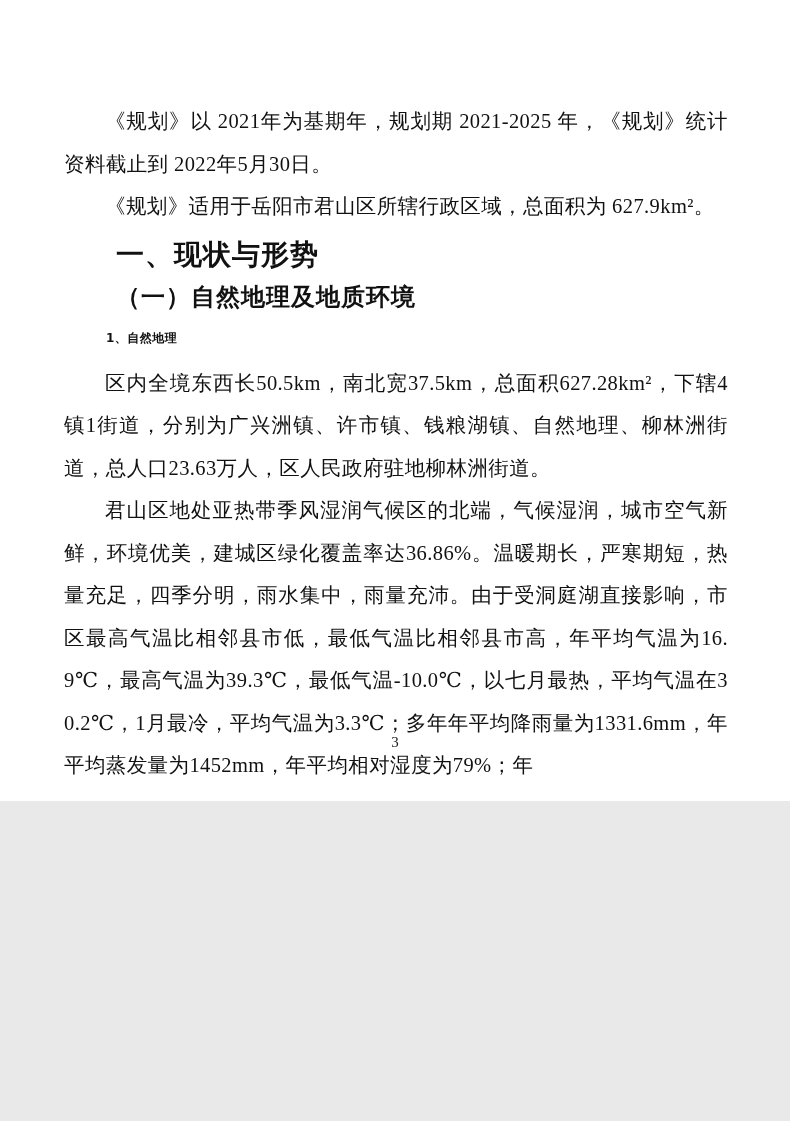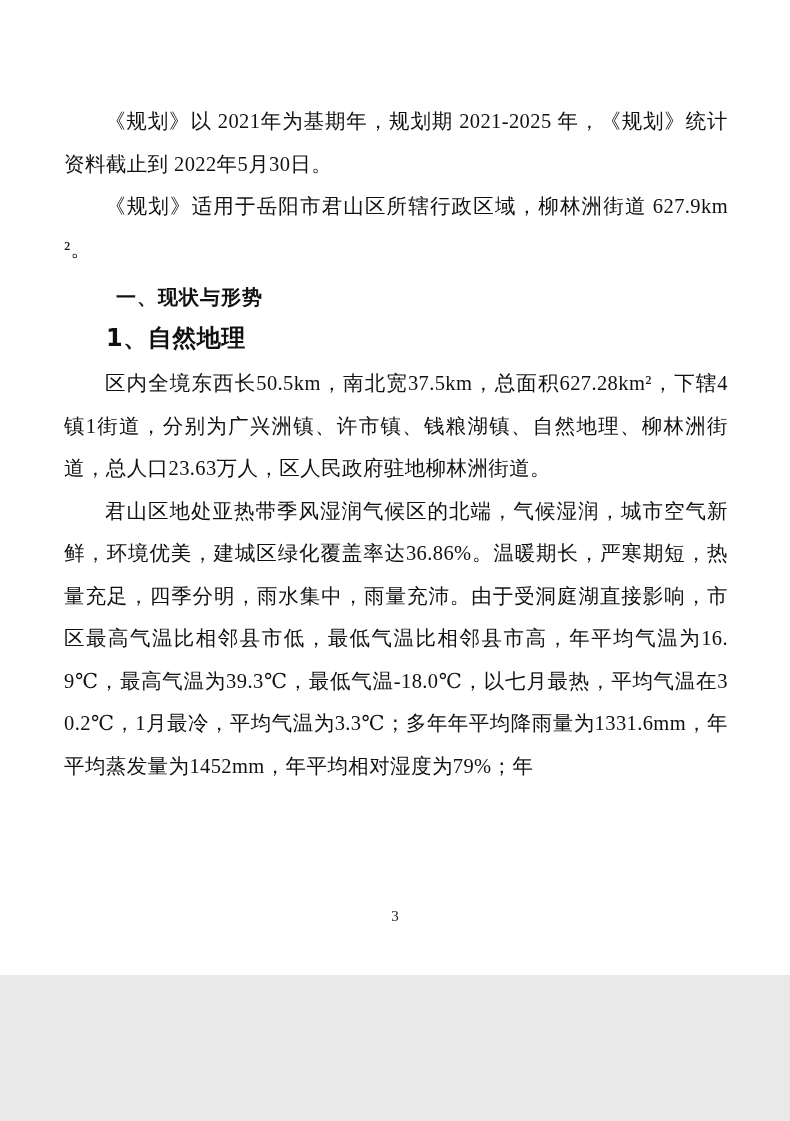--- a/index.html
+++ b/index.html
@@ -1,20 +1,20 @@
 <!DOCTYPE html>
 <html><head>
 <meta charset="utf-8">
 <style>
   * { box-sizing: border-box; }
   html, body { margin: 0; padding: 0; background: #e9e9e9; }
   .page {
     position: relative;
     width: 790px;
-    height: 975px;
+    height: 801px;
     margin: 0 auto;
     background: #ffffff;
     color: #111111;
     font-family: "Liberation Serif", "DejaVu Serif", serif;
     overflow: hidden;
   }
   .content {
     position: absolute;
     left: 64px;
     top: 100px;
@@ -26,39 +26,39 @@
     line-height: 42.5px;
     letter-spacing: 0.4px;
     text-align: justify;
     text-indent: 2em;
     word-break: break-all;
   }
   .h1 {
     margin: 8px 0 2px 0;
     font-family: "DejaVu Sans", "Liberation Sans", sans-serif;
     font-weight: bold;
-    font-size: 20px;
+    font-size: 28px;
     line-height: 38px;
     text-indent: 52px;
     letter-spacing: 1px;
   }
   .h2 {
     margin: 0;
     font-family: "DejaVu Sans", "Liberation Sans", sans-serif;
     font-weight: bold;
     font-size: 24px;
     line-height: 42px;
     text-indent: 52px;
     letter-spacing: 1px;
   }
   .h3 {
     margin: 0 0 4px 0;
     font-family: "DejaVu Sans", "Liberation Sans", sans-serif;
     font-weight: bold;
-    font-size: 24px;
+    font-size: 12px;
     line-height: 40px;
     text-indent: 42px;
     letter-spacing: 0.5px;
   }
   .footer {
     position: absolute;
     left: 0;
     right: 0;
     bottom: 50px;
     text-align: center;
@@ -68,25 +68,26 @@
     color: #222222;
     font-family: "Liberation Serif", "DejaVu Serif", serif;
   }
 </style>
 </head>
 <body>
 
 <div class="page">
   <div class="content">
     <p class="body-text">《规划》以 2021年为基期年，规划期 2021-2025 年，《规划》统计资料截止到 2022年5月30日。</p>
-    <p class="body-text">《规划》适用于岳阳市君山区所辖行政区域，柳林洲街道 627.9km²。</p>
+    <p class="body-text">《规划》适用于岳阳市君山区所辖行政区域，总面积为 627.9km²。</p>
 
     <h1 class="h1">一、现状与形势</h1>
+    <h2 class="h2">（一）自然地理及地质环境</h2>
     <h3 class="h3">1、自然地理</h3>
 
     <p class="body-text">区内全境东西长50.5km，南北宽37.5km，总面积627.28km²，下辖4镇1街道，分别为广兴洲镇、许市镇、钱粮湖镇、自然地理、柳林洲街道，总人口23.63万人，区人民政府驻地柳林洲街道。</p>
-    <p class="body-text">君山区地处亚热带季风湿润气候区的北端，气候湿润，城市空气新鲜，环境优美，建城区绿化覆盖率达36.86%。温暖期长，严寒期短，热量充足，四季分明，雨水集中，雨量充沛。由于受洞庭湖直接影响，市区最高气温比相邻县市低，最低气温比相邻县市高，年平均气温为16.9℃，最高气温为39.3℃，最低气温-18.0℃，以七月最热，平均气温在30.2℃，1月最冷，平均气温为3.3℃；多年年平均降雨量为1331.6mm，年平均蒸发量为1452mm，年平均相对湿度为79%；年</p>
+    <p class="body-text">君山区地处亚热带季风湿润气候区的北端，气候湿润，城市空气新鲜，环境优美，建城区绿化覆盖率达36.86%。温暖期长，严寒期短，热量充足，四季分明，雨水集中，雨量充沛。由于受洞庭湖直接影响，市区最高气温比相邻县市低，最低气温比相邻县市高，年平均气温为16.9℃，最高气温为39.3℃，最低气温-10.0℃，以七月最热，平均气温在30.2℃，1月最冷，平均气温为3.3℃；多年年平均降雨量为1331.6mm，年平均蒸发量为1452mm，年平均相对湿度为79%；年</p>
   </div>
 
   <div class="footer">
     <span class="page-number">3</span>
   </div>
 </div>
 
 </body></html>

